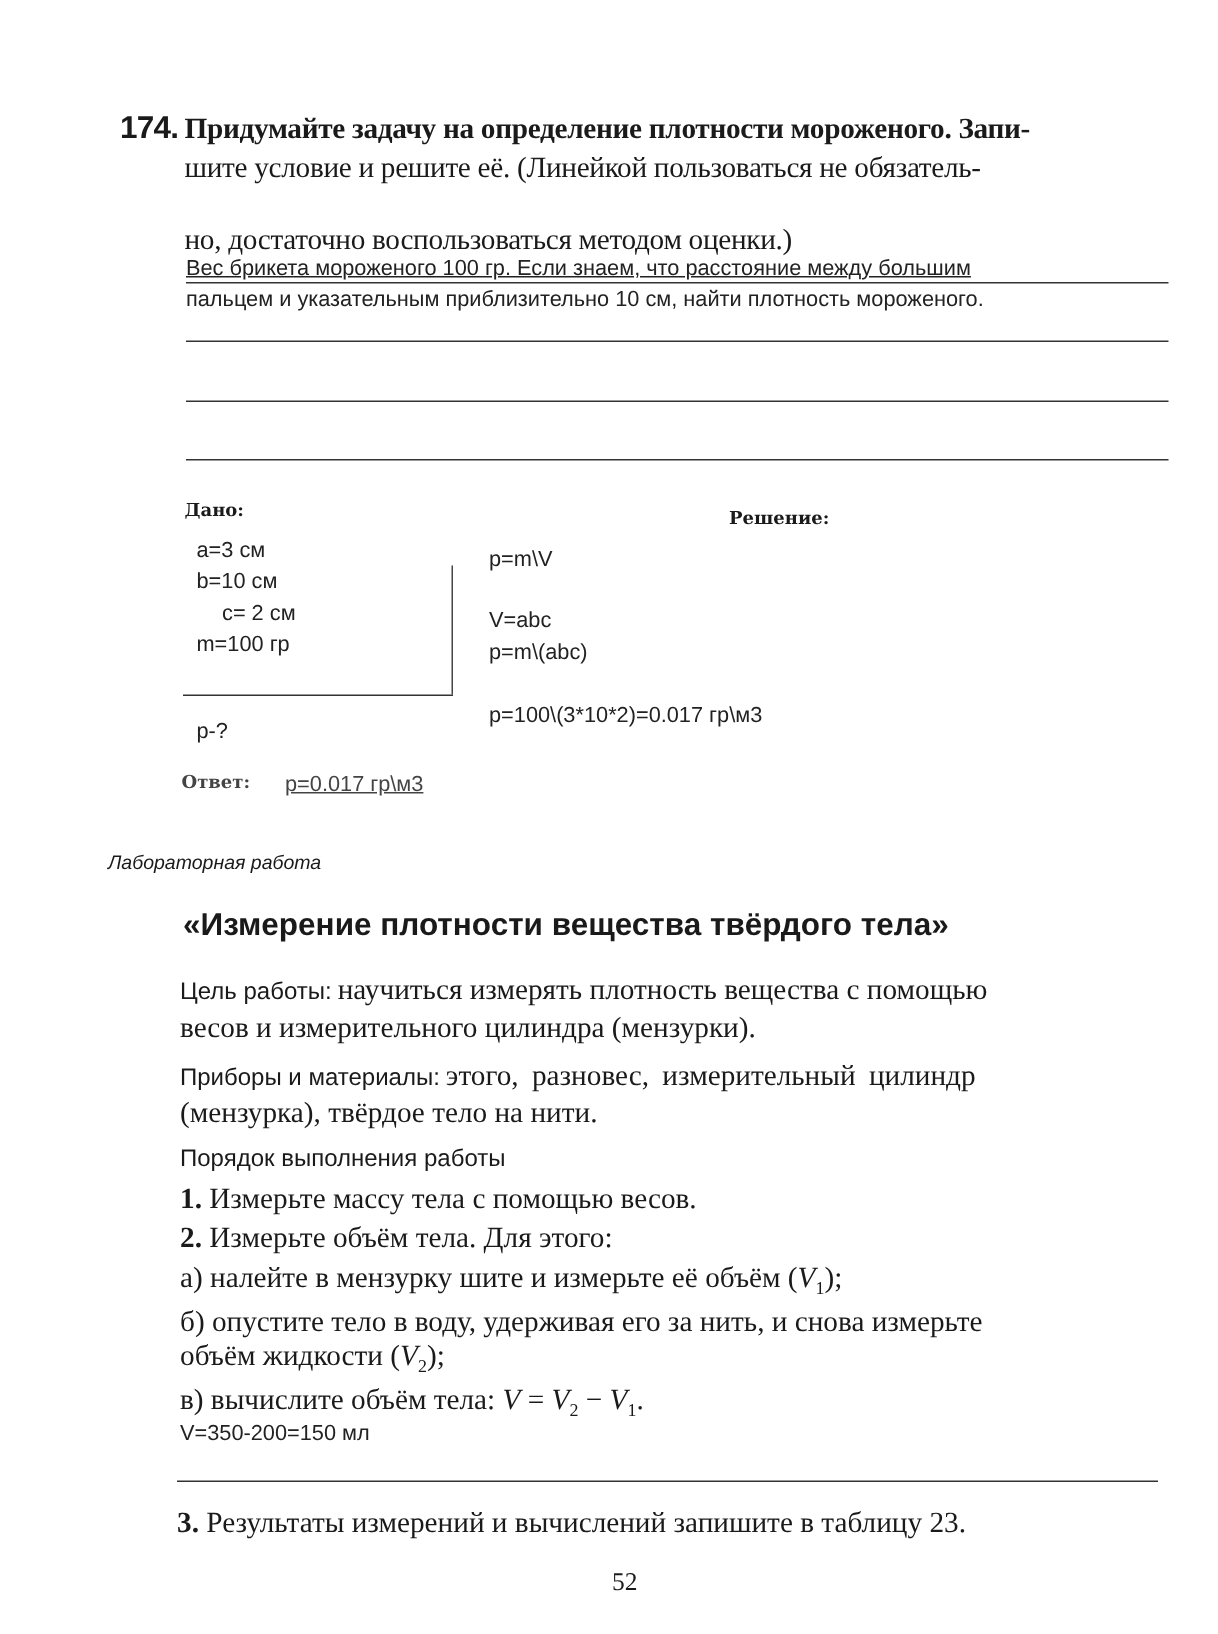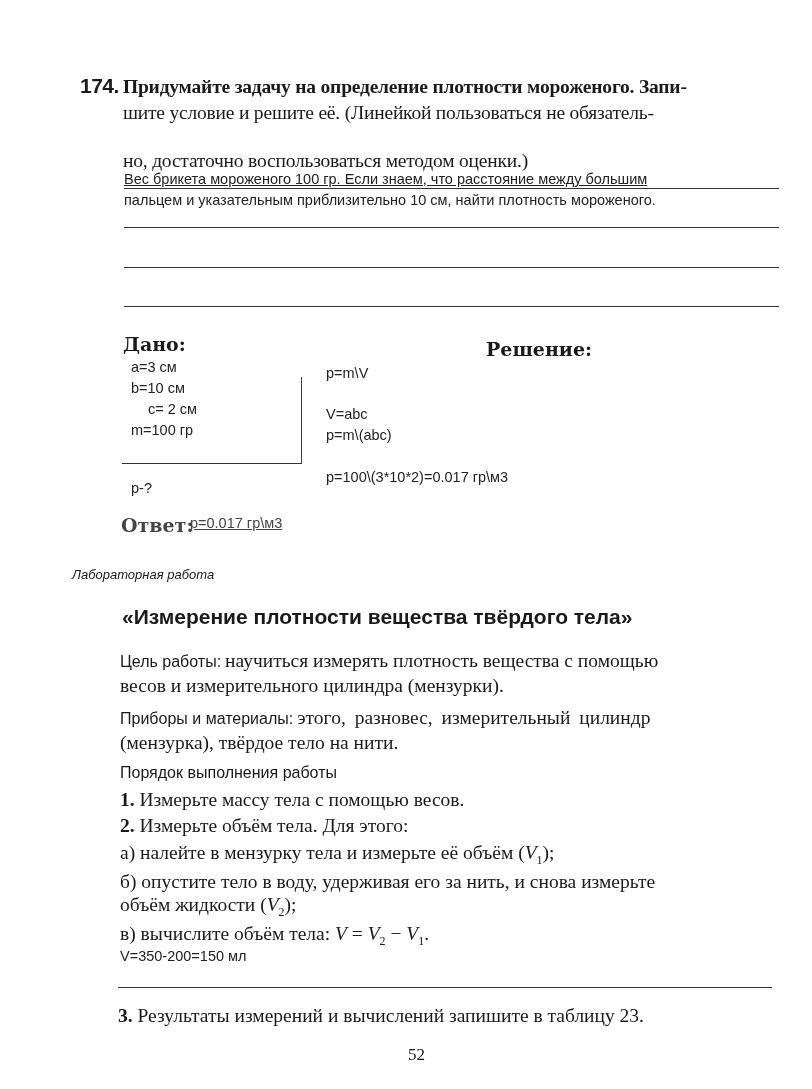--- a/index.html
+++ b/index.html
@@ -5,21 +5,21 @@
   html, body { margin: 0; padding: 0; background: #ffffff; }
   body { width: 812px; height: 1089px; position: relative; overflow: hidden; color: #1a1a1a; }
   .abs { position: absolute; white-space: nowrap; }
   .line { position: absolute; height: 1px; background: #333; }
   .vline { position: absolute; width: 1px; background: #444; }
 
   .task-num { left: 80px; top: 74px; font-family: "Liberation Sans", sans-serif; font-weight: bold; font-size: 21px; letter-spacing: -0.5px; }
   .task-text { left: 123px; font-family: "Liberation Serif", serif; font-size: 19.5px; letter-spacing: -0.2px; }
 
   .hand { font-family: "Liberation Sans", sans-serif; font-size: 14.5px; color: #222; }
-  .label-bold { font-family: "DejaVu Serif", serif; font-weight: bold; font-size: 19px; }
+  .label-bold { font-family: "DejaVu Serif", serif; font-weight: bold; font-size: 12px; }
 
   .lab-title { left: 72px; top: 567px; font-family: "Liberation Sans", sans-serif; font-style: italic; font-size: 13px; }
   .lab-heading { left: 122px; top: 605px; font-family: "Liberation Sans", sans-serif; font-weight: bold; font-size: 21px; }
   .body-serif { font-family: "Liberation Serif", serif; font-size: 19.5px; }
   .it-label { font-family: "Liberation Sans", sans-serif; font-size: 16px; }
   sub { font-size: 12px; }
   .page-num { left: 408px; top: 1045px; font-family: "Liberation Serif", serif; font-size: 17px; }
 </style>
 </head>
 <body>
@@ -75,21 +75,21 @@
 <div class="abs it-label" style="left:120px; top:764px;">Порядок выполнения работы</div>
 
 <div class="abs body-serif" style="left:120px; top:789px;">
   <b>1.</b>
   <span>Измерьте массу тела с помощью весов.</span>
 </div>
 <div class="abs body-serif" style="left:120px; top:815px;">
   <b>2.</b>
   <span>Измерьте объём тела. Для этого:</span>
 </div>
-<div class="abs body-serif" style="left:120px; top:842px;"><span>а) налейте в мензурку тела и измерьте её объём (</span><i>V</i><sub>1</sub><span>);</span></div>
+<div class="abs body-serif" style="left:120px; top:842px;"><span>а) налейте в мензурку шите и измерьте её объём (</span><i>V</i><sub>1</sub><span>);</span></div>
 <div class="abs body-serif" style="left:120px; top:871px;">б) опустите тело в воду, удерживая его за нить, и снова измерьте</div>
 <div class="abs body-serif" style="left:120px; top:894px;"><span>объём жидкости (</span><i>V</i><sub>2</sub><span>);</span></div>
 <div class="abs body-serif" style="left:120px; top:923px;"><span>в) вычислите объём тела: </span><i>V</i><span> = </span><i>V</i><sub>2</sub><span> − </span><i>V</i><sub>1</sub><span>.</span></div>
 
 <div class="abs hand" style="left:120px; top:948px;">V=350-200=150 мл</div>
 <div class="line" style="left:118px; top:987px; width:654px;"></div>
 
 <div class="abs body-serif" style="left:118px; top:1005px;">
   <b>3.</b>
   <span>Результаты измерений и вычислений запишите в таблицу 23.</span>

